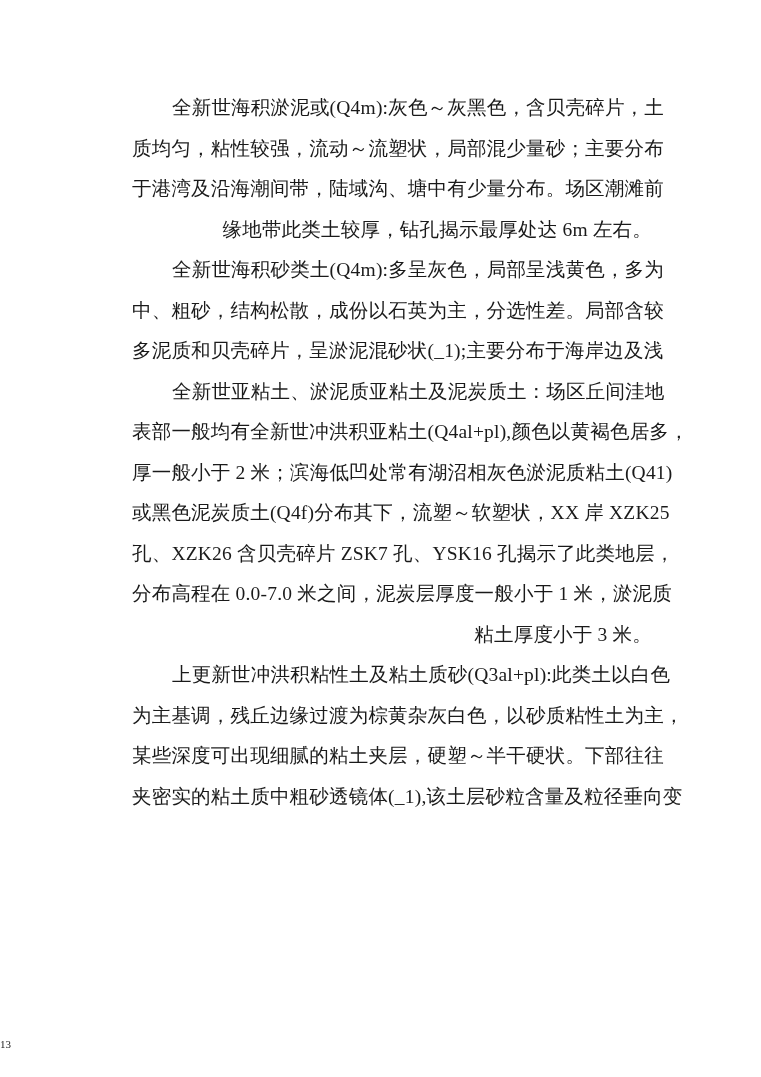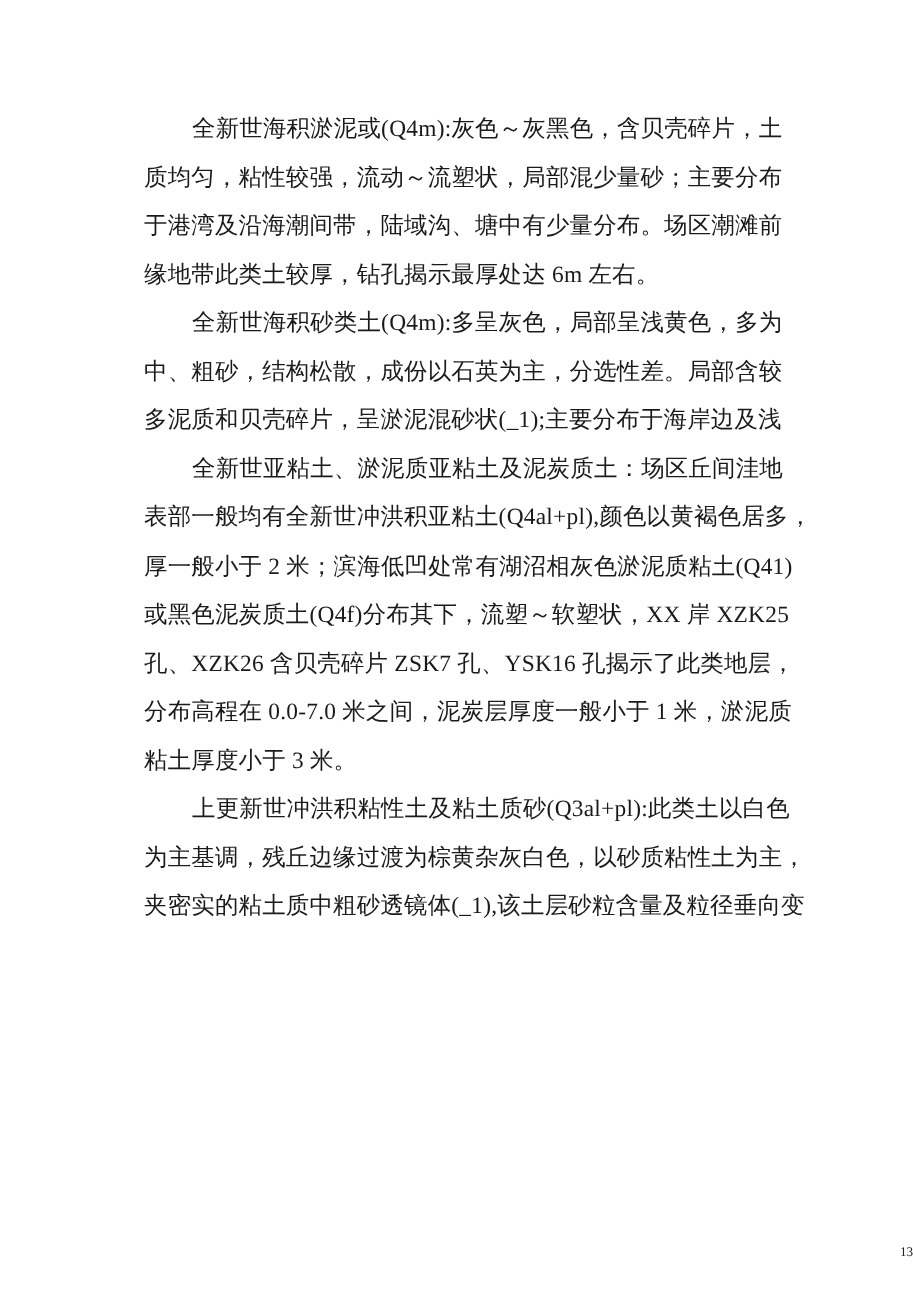--- a/index.html
+++ b/index.html
@@ -10,44 +10,45 @@
     body {
       width: 761px;
       height: 1077px;
       position: relative;
       overflow: hidden;
       font-family: "Liberation Serif", "DejaVu Serif", serif;
       color: #1a1a1a;
     }
     .page {
       position: absolute;
-      left: 120px;
+      left: 132px;
       top: 92px;
       width: 520px;
+      text-align: right;
     }
     .para {
       margin: 0;
     }
     .line {
       display: block;
       height: 40.5px;
       line-height: 32px;
       font-size: 19.5px;
       white-space: nowrap;
       letter-spacing: 0.2px;
     }
     .line.first {
       padding-left: 40px;
     }
     .page-number {
       position: absolute;
       left: 0;
       width: 761px;
       top: 1038px;
-      text-align: right;
+      text-align: left;
       font-size: 11px;
       color: #222;
     }
   </style>
 </head>
 <body>
 
 <div class="page">
 
   <div class="para">
@@ -69,18 +70,19 @@
     <span class="line">厚一般小于 2 米；滨海低凹处常有湖沼相灰色淤泥质粘土(Q41)</span>
     <span class="line">或黑色泥炭质土(Q4f)分布其下，流塑～软塑状，XX 岸 XZK25</span>
     <span class="line">孔、XZK26 含贝壳碎片 ZSK7 孔、YSK16 孔揭示了此类地层，</span>
     <span class="line">分布高程在 0.0-7.0 米之间，泥炭层厚度一般小于 1 米，淤泥质</span>
     <span class="line">粘土厚度小于 3 米。</span>
   </div>
 
   <div class="para">
     <span class="line first">上更新世冲洪积粘性土及粘土质砂(Q3al+pl):此类土以白色</span>
     <span class="line">为主基调，残丘边缘过渡为棕黄杂灰白色，以砂质粘性土为主，</span>
+    <span class="line">某些深度可出现细腻的粘土夹层，硬塑～半干硬状。下部往往</span>
     <span class="line">夹密实的粘土质中粗砂透镜体(_1),该土层砂粒含量及粒径垂向变</span>
   </div>
 
 </div>
 
 <div class="page-number">13</div>
 
 </body></html>

